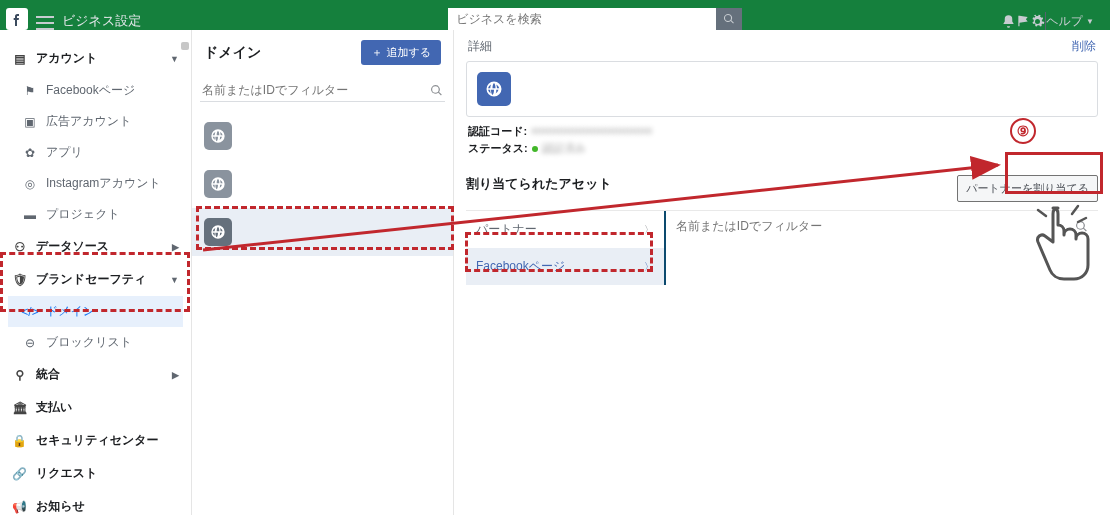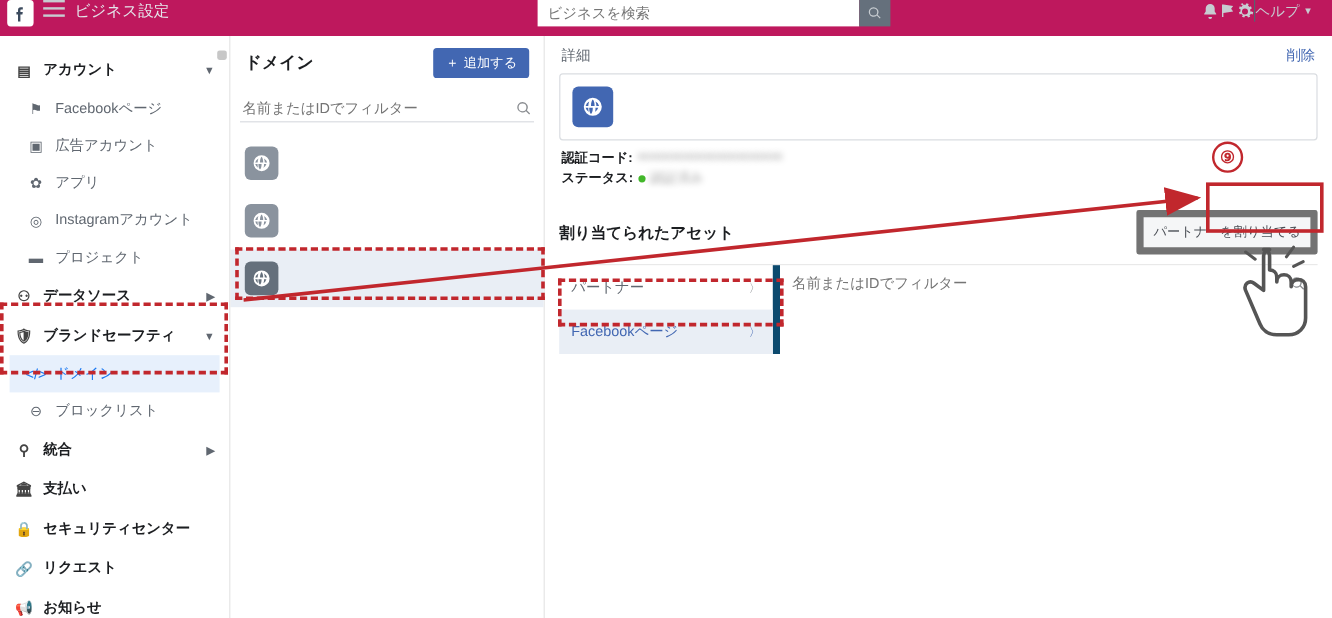--- a/index.html
+++ b/index.html
@@ -1,19 +1,19 @@
 <!DOCTYPE html>
 <html><head>
 <meta charset="utf-8">
 <style>
   * { box-sizing: border-box; margin: 0; padding: 0; font-family: Helvetica, Arial, "Hiragino Kaku Gothic ProN", "メイリオ", sans-serif; }
   body { width: 1110px; height: 515px; overflow: hidden; background: #f5f6f7; font-size: 12px; color: #1c1e21; position: relative; }
 
   
-  .topbar { height: 30px; background: #be185d; display: flex; align-items: flex-start; padding: 0 6px; color: #fff; }
+  .topbar { height: 30px; background: #15803d; display: flex; align-items: flex-end; padding: 0 6px; color: #fff; }
   .fb-logo { width: 22px; height: 22px; background: #fff; color: #3b4a5d; display: flex; align-items: flex-end; justify-content: center; border-radius: 3px; margin-right: 8px; }
   .fb-logo svg { width: 16px; height: 20px; }
   .ham { width: 18px; height: 14px; display: flex; flex-direction: column; justify-content: space-between; margin-right: 8px; cursor: pointer; }
   .ham span { display: block; height: 2px; background: #c7ccd1; }
   .topbar-title { font-size: 13px; color: #e4e6eb; }
   .search-wrap { margin-left: auto; margin-right: auto; display: flex; align-items: center; }
   .search-wrap input { width: 268px; height: 22px; border: none; background: #fff; font-size: 12px; padding: 0 8px; color: #333; margin-left: 48px; }
   .search-wrap .sbtn { width: 26px; height: 22px; background: #65707c; color: #c7ccd1; display: flex; align-items: center; justify-content: center; cursor: pointer; }
   .icons-right { display: flex; align-items: center; gap: 0; padding-right: 10px; }
   .icons-right .ico { color: #c7ccd1; cursor: pointer; }
@@ -53,27 +53,27 @@
   .detail-top .del { margin-left:auto; color:#4267b2; cursor:pointer; }
   .detail-card { border:1px solid #dadde1; border-radius:3px; padding:10px; display:flex; align-items:center; }
   .detail-card .avatar { width:34px; height:34px; border-radius:5px; background:#4267b2; display:flex; align-items:center; justify-content:center; color:#fff; }
   .kv { margin-top:6px; font-size:11px; padding-left:2px; }
   .kv .row { display:flex; gap:4px; padding:1px 0;}
   .kv .key { font-weight:bold; color:#1c1e21; }
   .kv .blur { color:transparent; text-shadow: 0 0 5px rgba(0,0,0,.4); user-select:none; }
   .kv .status-dot { width:6px; height:6px; border-radius:50%; background:#42b72a; display:inline-block; margin-right:4px; vertical-align:middle;}
 
   .assigned { margin-top:18px; }
-  .assigned-head { display:flex; align-items:center; padding-bottom:8px; border-bottom:1px solid #e9e9e9; }
+  .assigned-head { display:flex; padding-bottom:8px; border-bottom:1px solid #e9e9e9; }
   .assigned-head h4 { font-size:13px; font-weight:bold; }
-  .btn-outline { margin-left:auto; background:#f5f6f7; border:6px solid #737373; border-radius:2px; padding:5px 8px; font-size:11px; color:#4b4f56; cursor:pointer; }
+  .btn-outline { margin-left:auto; background:#f5f6f7; border:1px solid #737373; border-radius:2px; padding:5px 8px; font-size:11px; color:#4b4f56; cursor:pointer; }
   .btn-outline + .btn-outline { margin-left:8px; }
 
   .assigned-body { display:flex; }
-  .ab-left { width:184px; border-right:6px solid #0c4a6e; }
+  .ab-left { width:200px; border-right:2px solid #0c4a6e; }
   .ab-left .cat { padding:10px 10px; display:flex; align-items:center; justify-content:space-between; color:#606770; cursor:pointer; }
   .ab-left .cat.sel { background:#e9eef5; color:#4267b2; }
   .ab-left .cat .chev { color:#8a8d91; font-size:10px; }
   .ab-right { flex:1; padding:8px 10px; }
   .ab-right .filter2 { display:flex; align-items:center; color:#8a8d91; }
   .ab-right .filter2 input { border:none; flex:1; font-size:12px; color:#606770; background:transparent; outline:none; }
 
   
   .overlay { position:absolute; pointer-events:none; }
   .dash { border:3px dashed #c1272d; }

